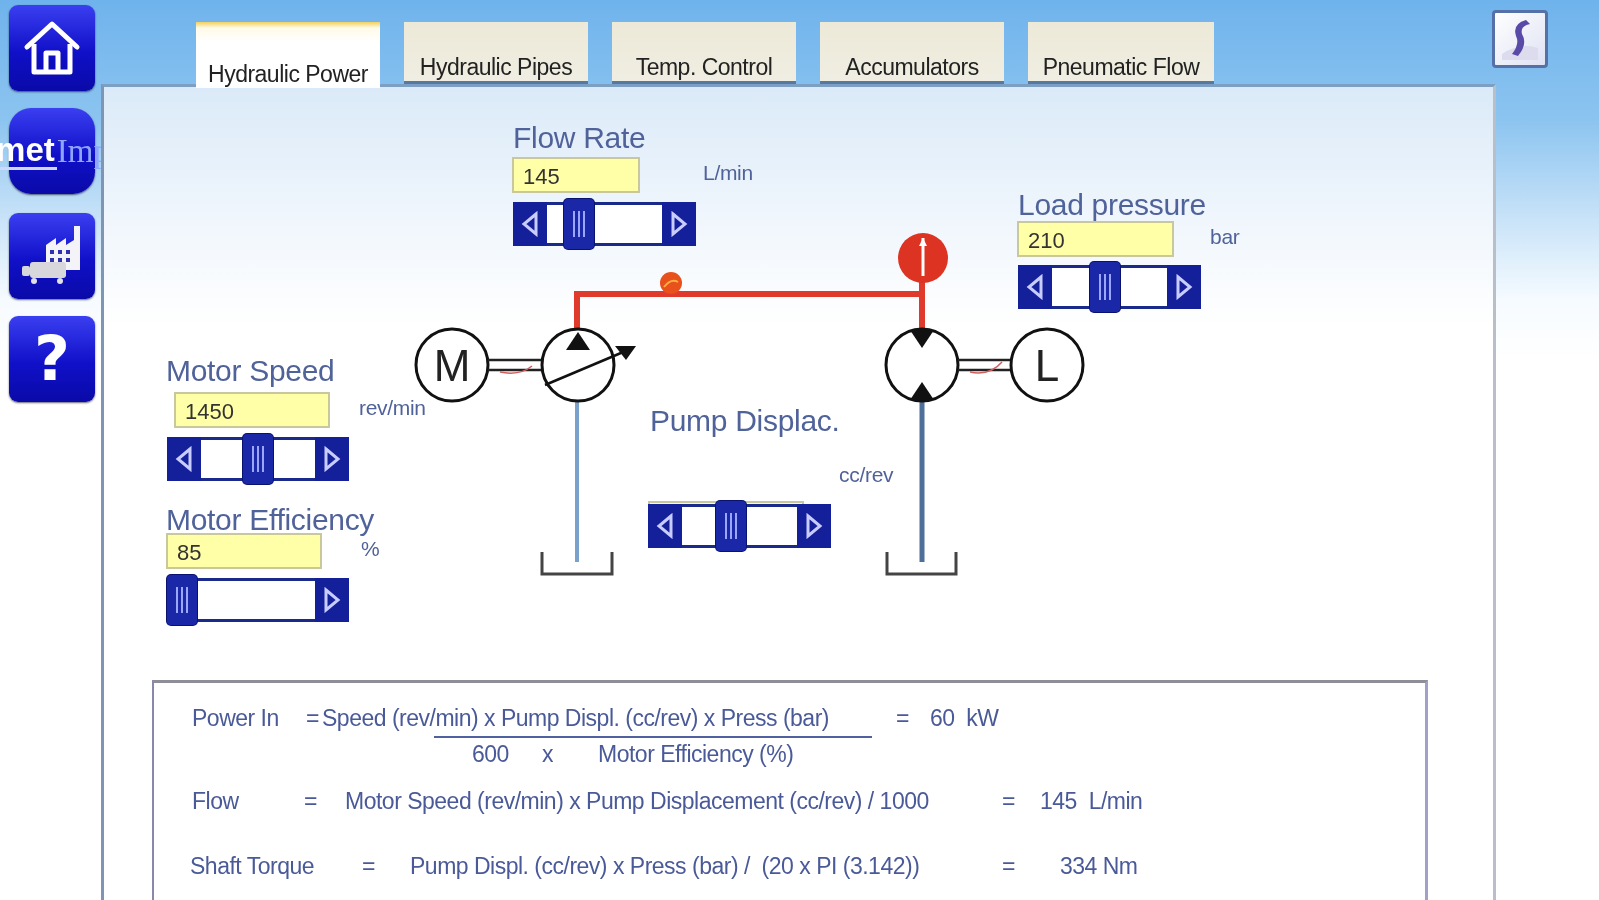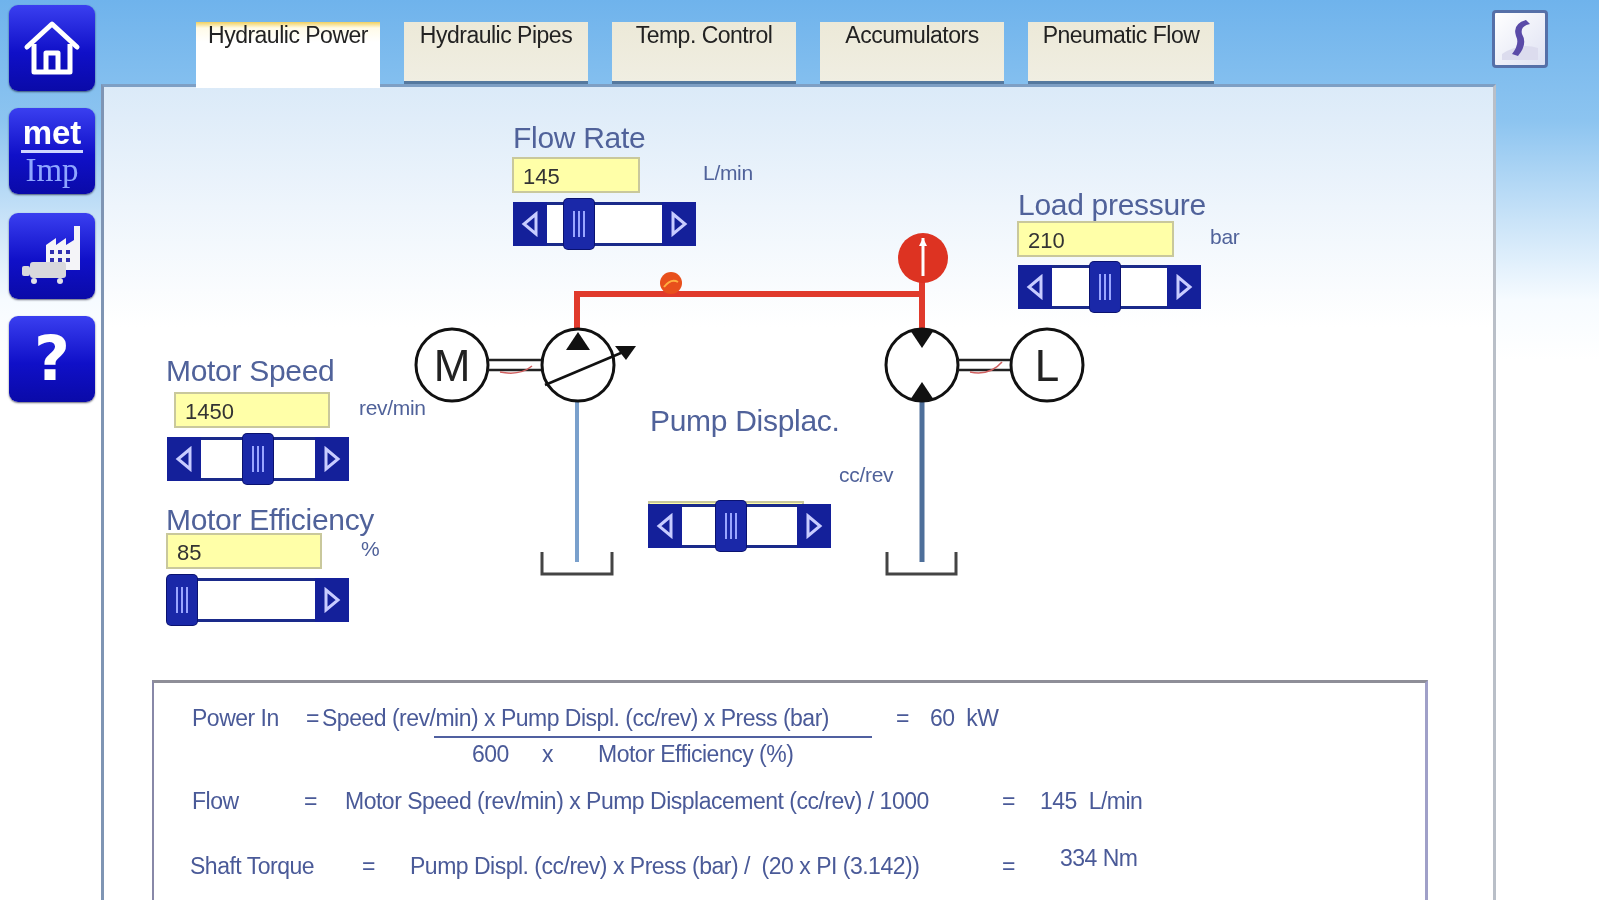--- a/index.html
+++ b/index.html
@@ -3,29 +3,29 @@
 <meta charset="utf-8">
 <style>
   html,body{margin:0;padding:0;}
   body{width:1599px;height:900px;overflow:hidden;position:relative;
     font-family:"Liberation Sans",sans-serif;
     background:linear-gradient(to bottom,#6fb3ec 0px,#8cc4f0 120px,#c9e3f8 220px,#f6fbff 300px,#ffffff 360px);}
   .sidebtn{position:absolute;left:9px;width:86px;height:86px;border-radius:9px;
     background:linear-gradient(to bottom,#3a3ff0 0%,#1010c8 55%,#0a0aa8 100%);
     box-shadow:0 1px 2px rgba(0,0,30,.6);display:flex;align-items:center;justify-content:center;cursor:pointer;}
   .sidebtn svg{display:block;}
-  .metimp{flex-direction:column;color:#fff;line-height:1;}
+  .metimp{flex-direction:row;color:#fff;line-height:1;border-radius:22px;}
   .metimp .met{font-family:"Liberation Sans",sans-serif;font-weight:bold;font-size:33px;color:#fff;border-bottom:3px solid #cfd6ff;padding:0 2px 1px;}
   .metimp .imp{font-family:"Liberation Serif",serif;font-size:33px;color:#8fa6ff;margin-top:1px;}
   .help-q{color:#fff;font-weight:bold;font-size:62px;font-family:"DejaVu Sans",sans-serif;line-height:1;}
   .panel{position:absolute;left:101px;top:84px;width:1389px;height:830px;
     background:linear-gradient(to bottom,#dbeaf8 0px,#eef5fc 120px,#ffffff 240px);
     border-left:3px solid #7f95b4;border-top:3px solid #7e9fc4;border-right:3px solid #b9bfc8;}
   .tab{position:absolute;top:22px;height:62px;background:linear-gradient(to bottom,#ece9d8,#f0eee2);
-    display:flex;align-items:flex-start;justify-content:center;font-size:23px;color:#222;letter-spacing:-0.5px;cursor:pointer;
+    display:flex;align-items:flex-end;justify-content:center;font-size:23px;color:#222;letter-spacing:-0.5px;cursor:pointer;
     border-bottom:3px solid #55799f;box-sizing:border-box;}
   .tab.active{background:linear-gradient(to bottom,#f0d060 0px,#fffbe8 6px,#ffffff 20px);border-bottom:none;height:66px;}
   .flash-btn{position:absolute;left:1492px;top:10px;width:56px;height:58px;box-sizing:border-box;border:3px solid #5670a8;border-radius:4px;
     background:linear-gradient(135deg,#ffffff,#dfe2f3);cursor:pointer;display:flex;align-items:center;justify-content:center;}
   .lbl{position:absolute;color:#50629a;font-size:30px;letter-spacing:-0.3px;}
   .unit{position:absolute;color:#50629a;font-size:21px;letter-spacing:-0.3px;}
   .field{position:absolute;height:36px;background:#ffffa8;border:2px solid #c9c89c;box-sizing:border-box;
     font-size:22px;color:#333;padding:3px 0 0 9px;font-family:"Liberation Sans",sans-serif;outline:none;}
   .slider{position:absolute;height:44px;box-sizing:border-box;background:#fff;border:3px solid #1a2a8a;border-left:none;border-right:none;cursor:pointer;}
   .slider .arr{position:absolute;top:-3px;width:34px;height:44px;background:#14209a;display:flex;align-items:center;justify-content:center;}
@@ -260,14 +260,14 @@
   <div class="ftxt" style="left:38px;top:105px;">Flow</div>
   <div class="ftxt" style="left:150px;top:105px;">=</div>
   <div class="ftxt" style="left:191px;top:105px;">Motor Speed (rev/min) x Pump Displacement (cc/rev) / 1000</div>
   <div class="ftxt" style="left:848px;top:105px;">=</div>
   <div class="ftxt" style="left:886px;top:105px;">145  L/min</div>
 
   <div class="ftxt" style="left:36px;top:170px;">Shaft Torque</div>
   <div class="ftxt" style="left:208px;top:170px;">=</div>
   <div class="ftxt" style="left:256px;top:170px;">Pump Displ. (cc/rev) x Press (bar) /  (20 x PI (3.142))</div>
   <div class="ftxt" style="left:848px;top:170px;">=</div>
-  <div class="ftxt" style="left:906px;top:162px;">334 Nm</div>
+  <div class="ftxt" style="left:906px;top:170px;">334 Nm</div>
 </div>
 
 </body></html>

